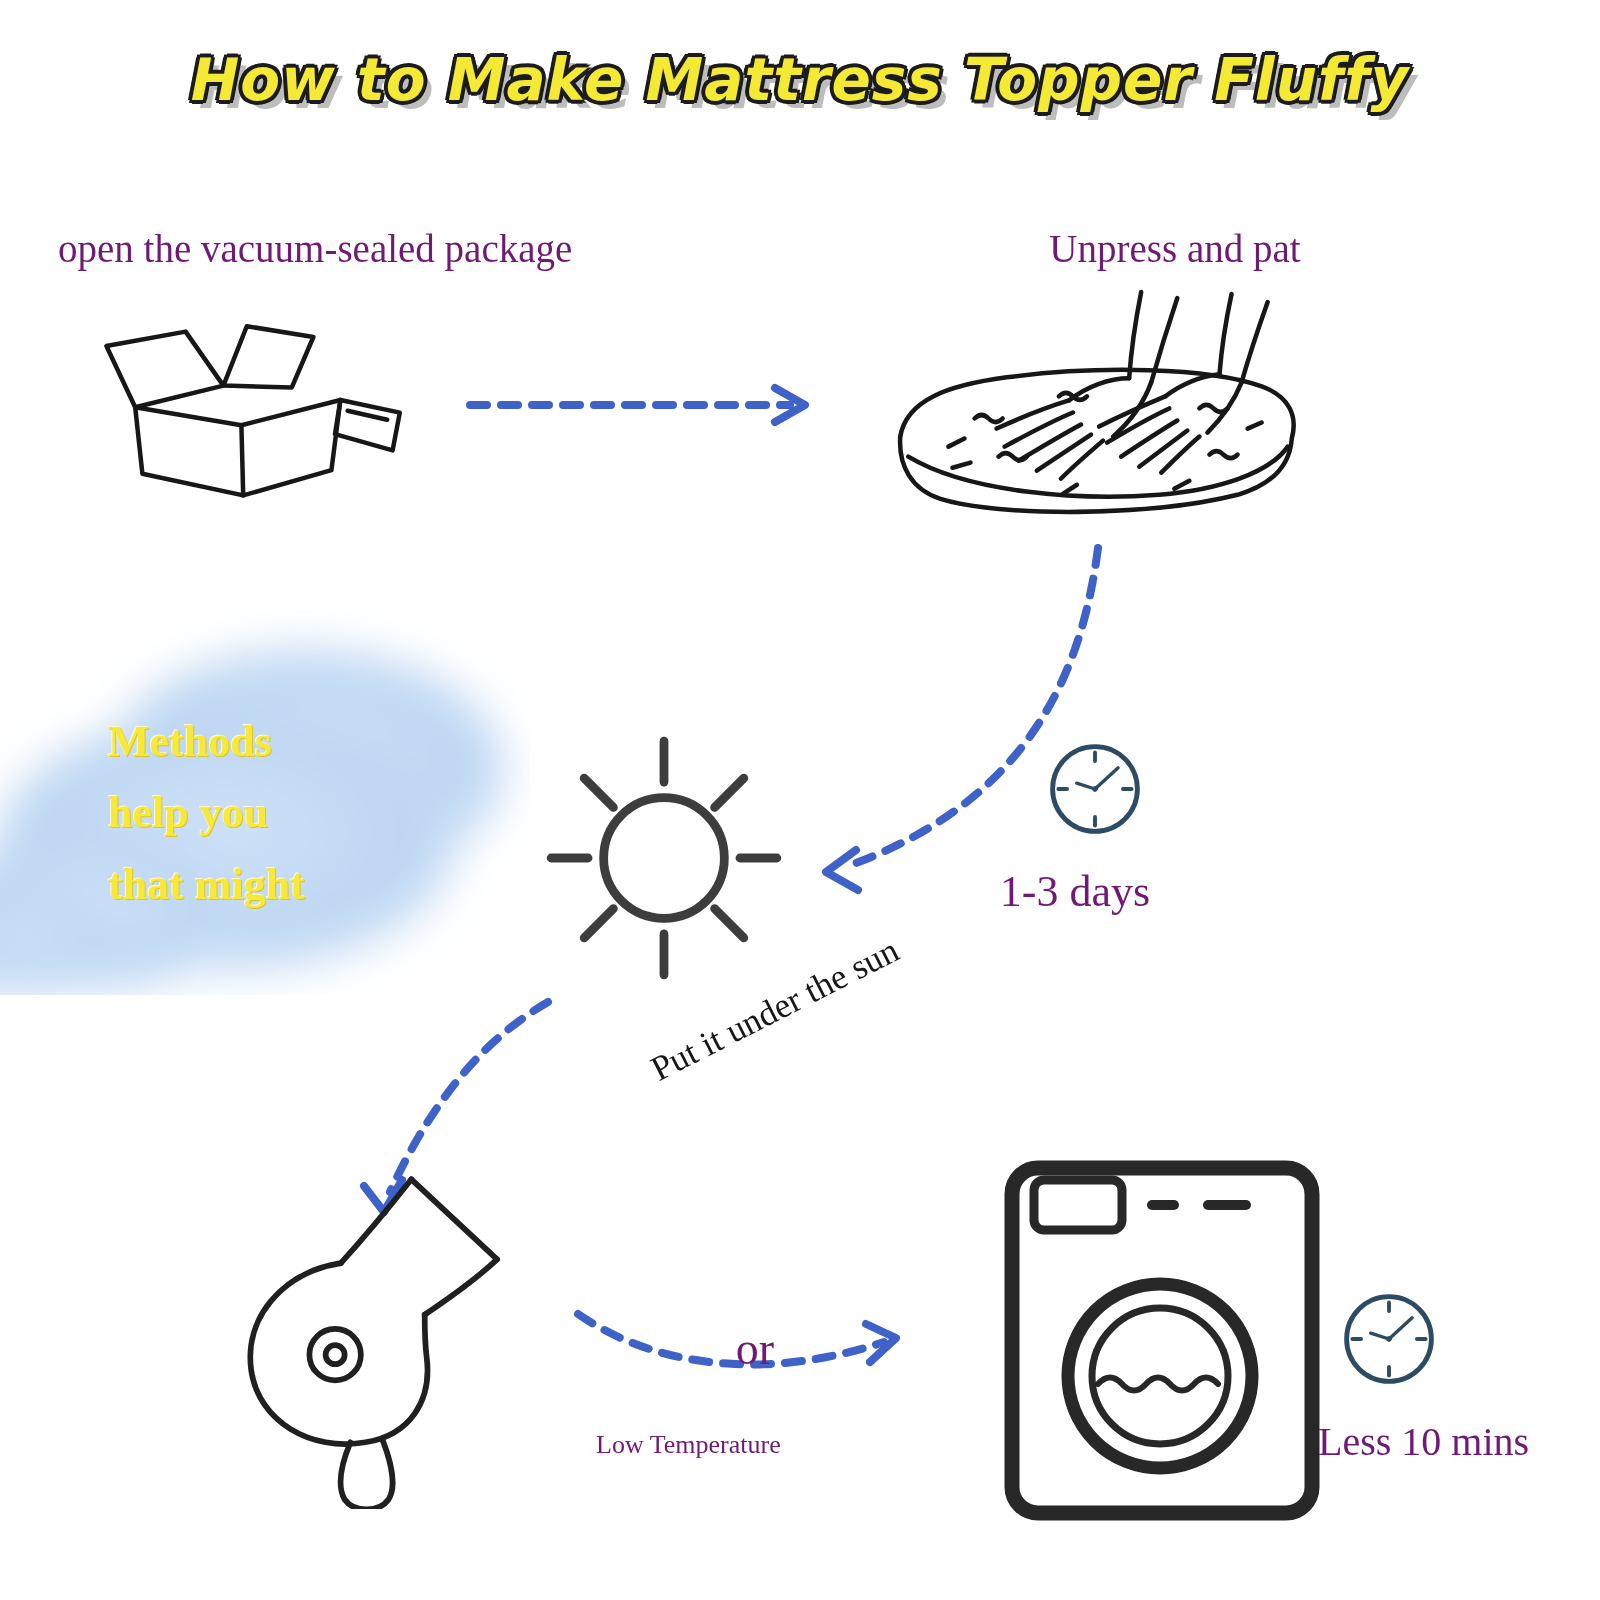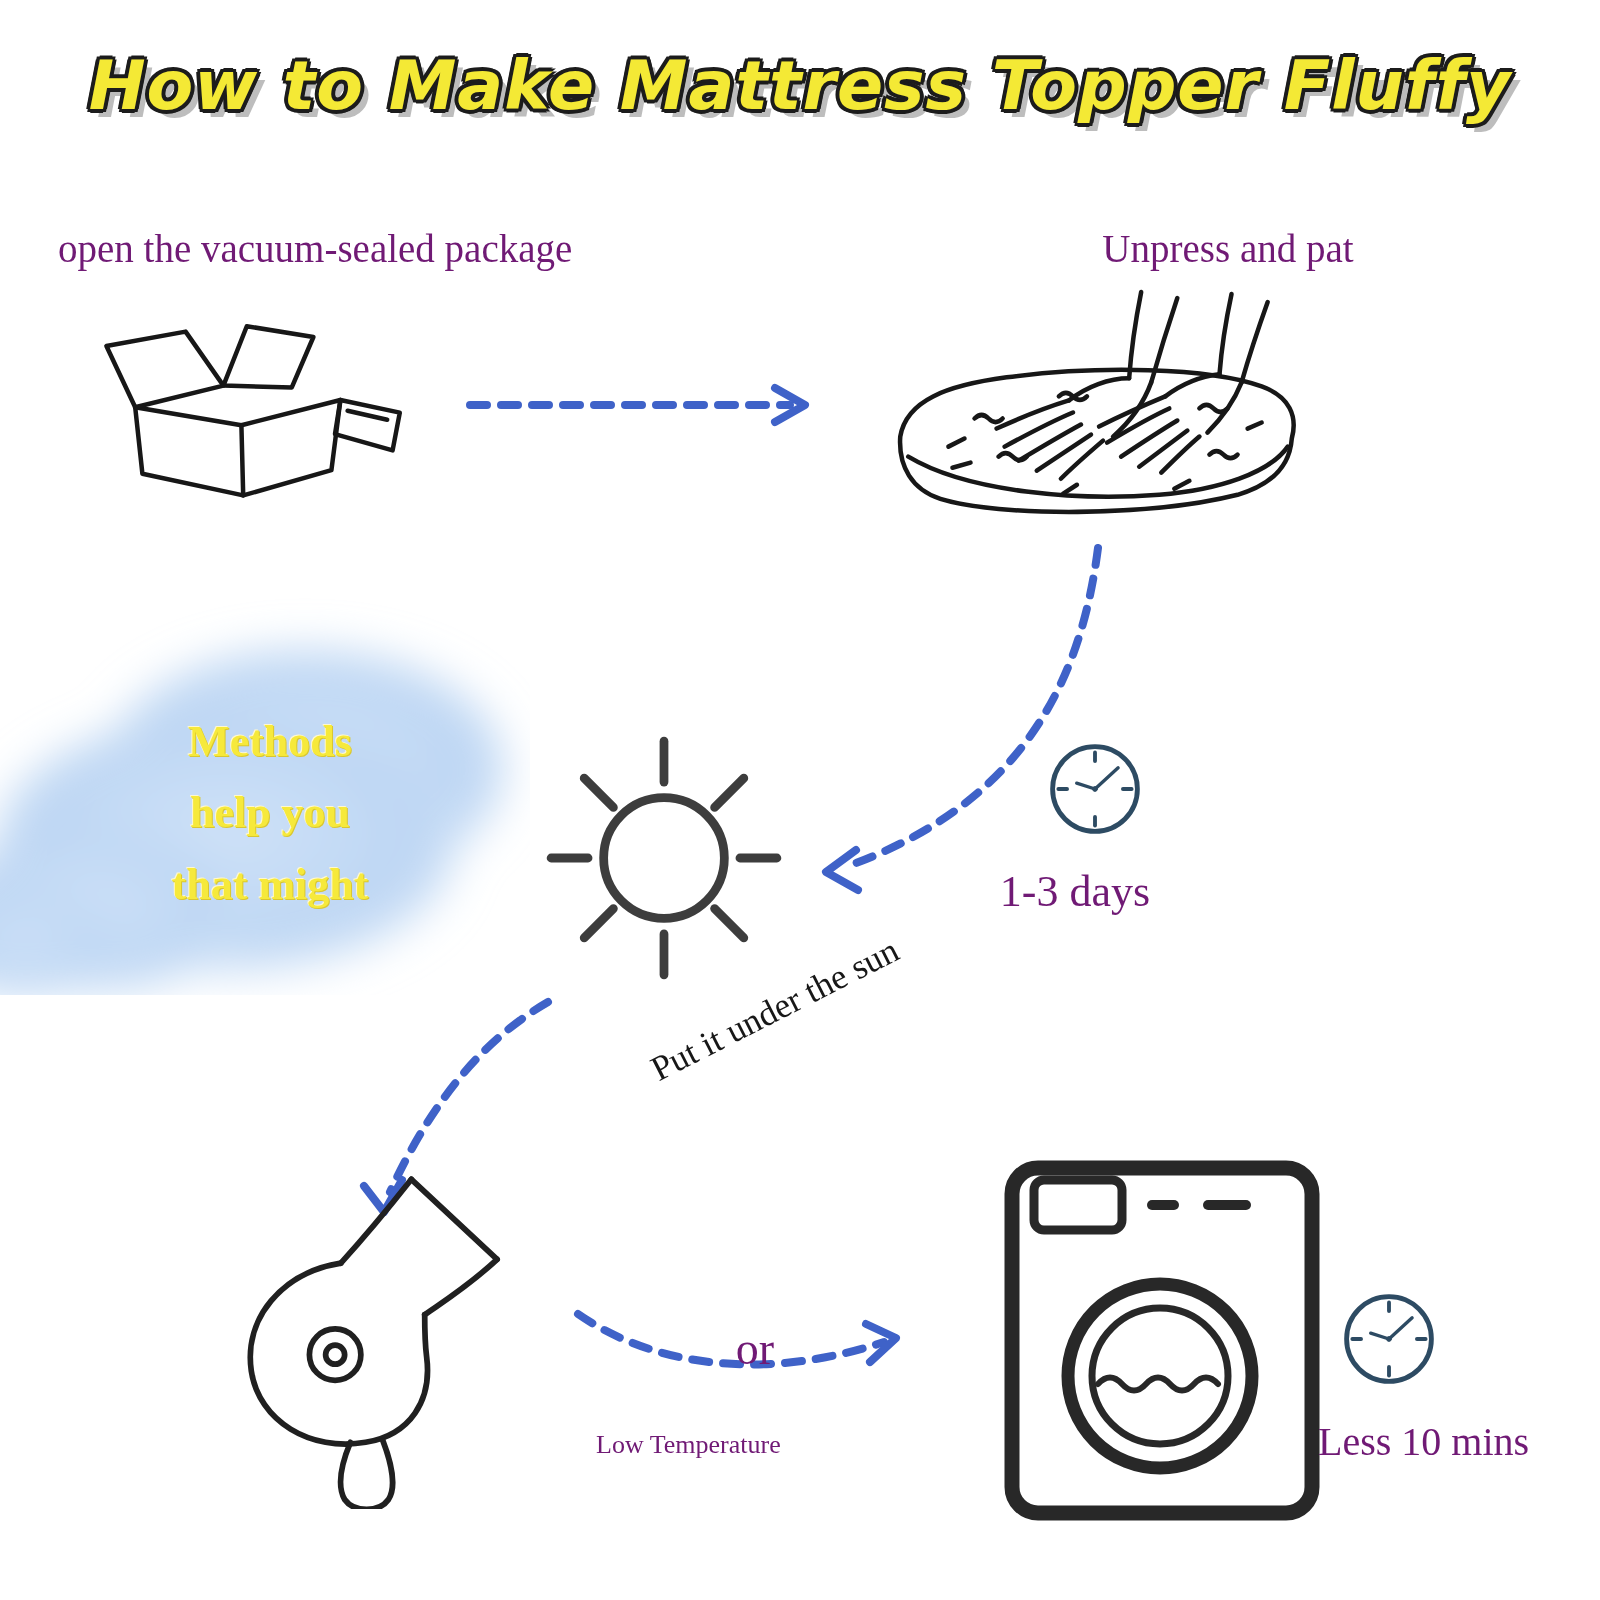--- a/index.html
+++ b/index.html
@@ -3,21 +3,21 @@
 <meta charset="utf-8">
 <style>
   * { margin:0; padding:0; box-sizing:border-box; }
   html,body { width:1600px; height:1600px; }
   body { background:#ffffff; font-family:"Liberation Serif", serif; color:#171717; }
   .canvas { position:relative; width:1600px; height:1600px; overflow:hidden; background:#fff; }
 
   .title {
     position:absolute; top:46px; left:0; width:1600px; text-align:center;
     font-family:"DejaVu Sans", sans-serif; font-style:italic; font-weight:bold;
-    font-size:68px; letter-spacing:1px;
+    font-size:58px; letter-spacing:1px;
     color:var(--color-title_fill,#f4e935);
     text-shadow:
       -3px -3px 0 var(--color-title_outline,#1c1c1c),
        3px -3px 0 var(--color-title_outline,#1c1c1c),
       -3px  3px 0 var(--color-title_outline,#1c1c1c),
        3px  3px 0 var(--color-title_outline,#1c1c1c),
       -4px  0   0 var(--color-title_outline,#1c1c1c),
        4px  0   0 var(--color-title_outline,#1c1c1c),
        0   -4px 0 var(--color-title_outline,#1c1c1c),
        0    4px 0 var(--color-title_outline,#1c1c1c),
@@ -35,33 +35,33 @@
   .matt path { stroke:var(--color-ink,#171717); stroke-width:4.5; fill:none; stroke-linecap:round; stroke-linejoin:round; }
   .sunart circle, .sunart path { stroke:#3d3d3d; stroke-width:9; fill:none; stroke-linecap:round; }
   .clockart circle, .clockart path { stroke:var(--color-clock,#2d4b63); fill:none; stroke-linecap:round; }
   .dryer path, .dryer circle { stroke:#202020; stroke-width:6; fill:none; stroke-linecap:round; stroke-linejoin:round; }
   .washart rect, .washart circle, .washart path { stroke:#282828; fill:none; stroke-linecap:round; stroke-linejoin:round; }
 
   .dash { stroke:var(--color-arrow,#3f62c8); stroke-width:8; stroke-dasharray:17 14; fill:none; stroke-linecap:round; }
   .ahead { stroke:var(--color-arrow,#3f62c8); stroke-width:8; fill:none; stroke-linecap:round; stroke-linejoin:round; }
 
   .cloud-text {
-    position:absolute; left:120px; top:706px; width:300px; text-align:center; z-index:4;
+    position:absolute; left:108px; top:706px; width:300px; z-index:4;
     font-weight:bold; font-size:44px; line-height:1.62;
     color:var(--color-cloud_text,#f6e93b);
     text-shadow: 1px 1px 0 #d9c62f, -1px -1px 0 #fff8cf;
   }
   .cloud-text span { display:block; }
 
   .sun-label {
     position:absolute; left:605px; top:990px; width:340px; text-align:center; z-index:5;
     font-size:35px; transform:rotate(-27deg);
   }
   .step1 { left:58px; top:226px; font-size:39px; }
-  .step2 { left:998px; top:226px; width:460px; font-size:39px; }
+  .step2 { left:945px; top:226px; width:460px; font-size:39px; }
   .days  { left:975px; top:866px; width:200px; font-size:44px; }
   .or    { left:690px; top:1322px; width:130px; font-size:46px; }
   .temp  { left:596px; top:1430px; font-size:26px; }
   .mins  { left:1318px; top:1418px; font-size:40px; }
 </style>
 </head>
 <body>
 
 <div class="canvas">
 

